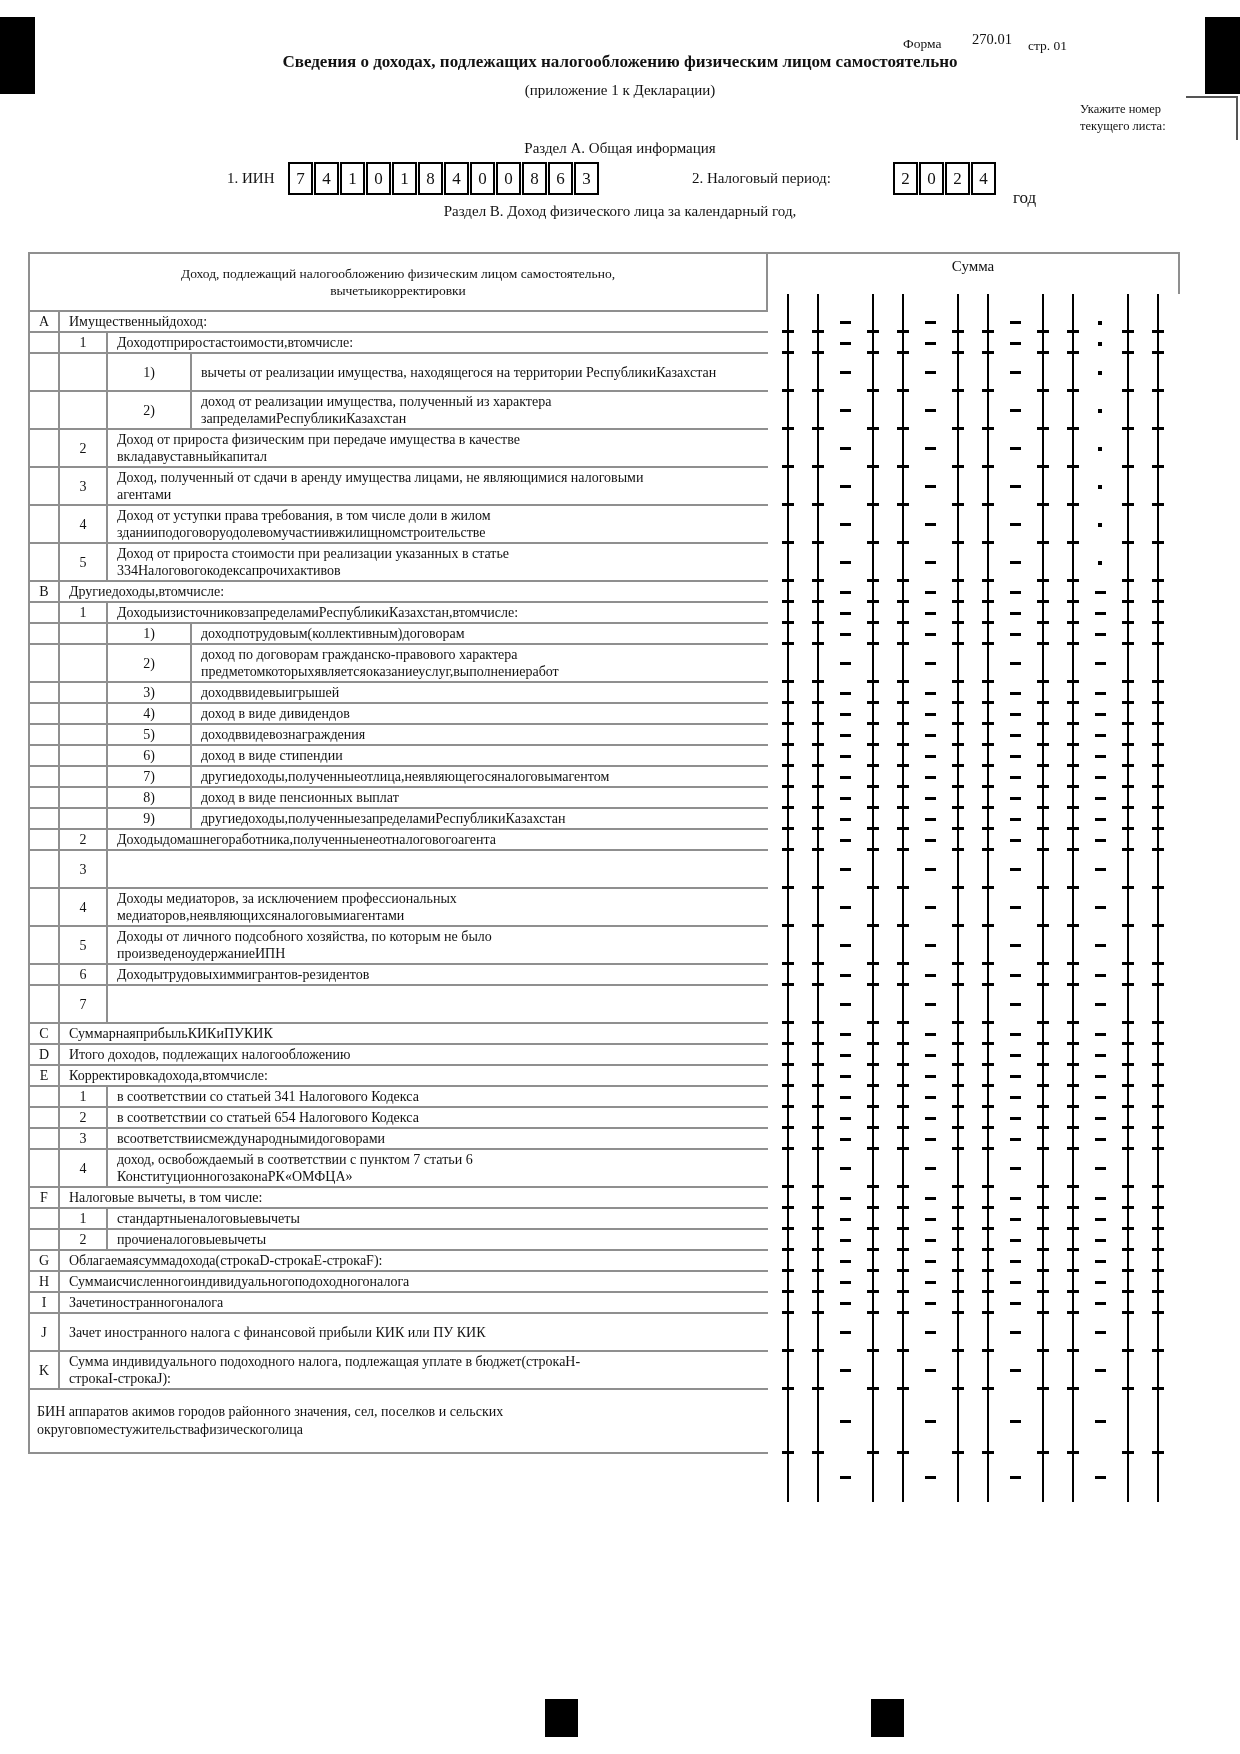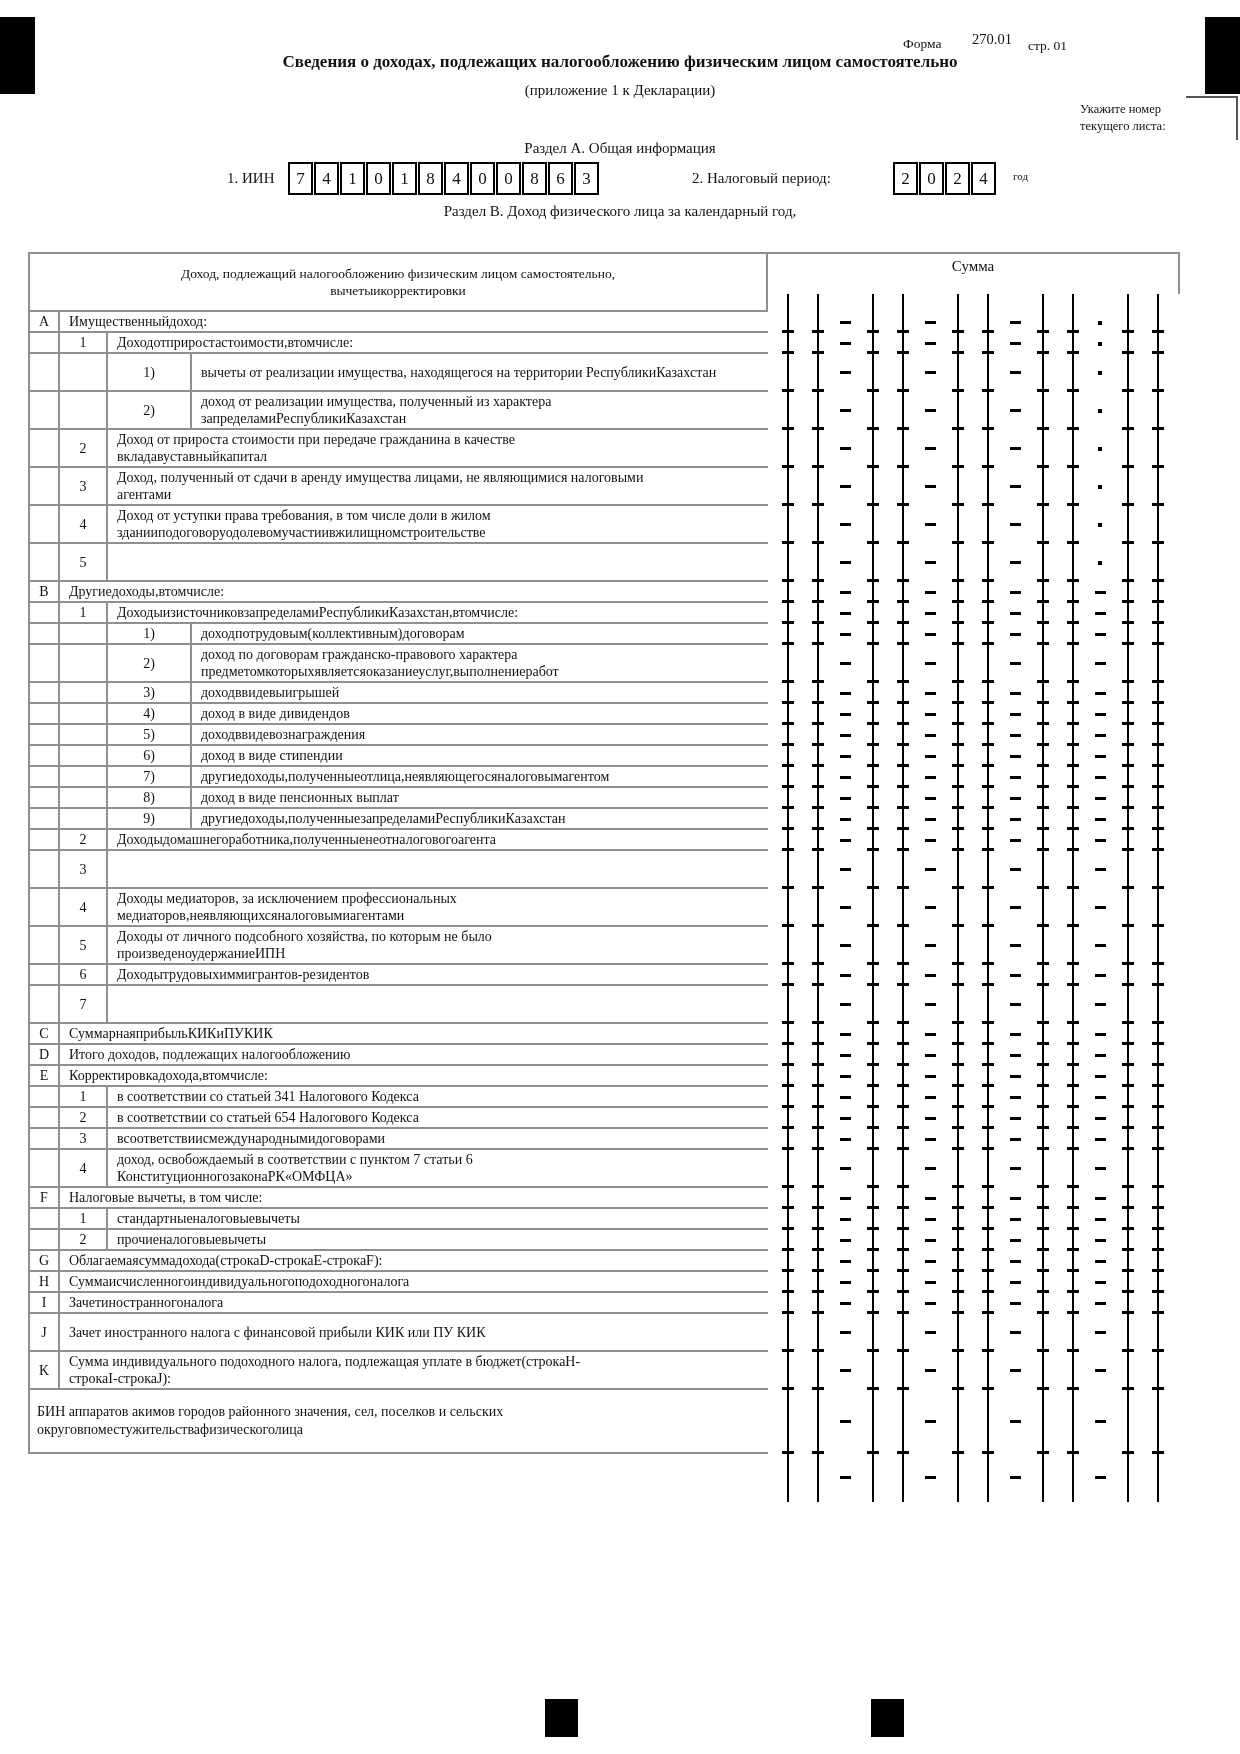--- a/index.html
+++ b/index.html
@@ -73,21 +73,21 @@
       <div class="digit-box">6</div>
       <div class="digit-box">3</div>
     </div>
   <span class="abs" style="left:692px;top:170px;font-size:15px;">2. Налоговый период:</span>
   <div id="year-boxes" class="digit-row" style="left:893px;top:162px;">
       <div class="digit-box">2</div>
       <div class="digit-box">0</div>
       <div class="digit-box">2</div>
       <div class="digit-box">4</div>
     </div>
-  <span class="abs" style="left:1013px;top:170px;font-size:11px;">год</span>
+  <span class="abs" style="left:1013px;top:188px;font-size:17px;">год</span>
 
   <div class="abs ctr" style="top:203px;font-size:15px;">Раздел В. Доход физического лица за календарный год,</div>
 
   <div class="grayline" style="left:766px;top:252px;width:414px;height:2px;"></div>
   <div class="grayline" style="left:1178px;top:252px;width:2px;height:42px;"></div>
   <div class="abs" style="left:788px;top:258px;width:370px;text-align:center;font-size:15px;">Сумма</div>
 
   <div id="label-table">
     <div id="table-header">
       <div>Доход, подлежащий налогообложению физическим лицом самостоятельно,</div>
@@ -111,35 +111,36 @@
         </div>
         <div class="trow" style="height: 38px;">
           <div class="cell c1"></div>
           <div class="cell c2"></div>
           <div class="cell c3">2)</div>
           <div class="rtext">доход от реализации имущества, полученный из характера запределамиРеспубликиКазахстан</div>
         </div>
         <div class="trow" style="height: 38px;">
           <div class="cell c1"></div>
           <div class="cell c2">2</div>
-          <div class="rtext">Доход от прироста стоимости при передаче гражданина в качестве вкладавуставныйкапитал</div>
+          <div class="rtext">Доход от прироста физическим при передаче имущества в качестве вкладавуставныйкапитал</div>
         </div>
         <div class="trow" style="height: 38px;">
           <div class="cell c1"></div>
           <div class="cell c2">3</div>
           <div class="rtext">Доход, полученный от сдачи в аренду имущества лицами, не являющимися налоговыми агентами</div>
         </div>
         <div class="trow" style="height: 38px;">
           <div class="cell c1"></div>
           <div class="cell c2">4</div>
           <div class="rtext">Доход от уступки права требования, в том числе доли в жилом зданииподоговоруодолевомучастиивжилищномстроительстве</div>
         </div>
         <div class="trow" style="height: 38px;">
           <div class="cell c1"></div>
           <div class="cell c2">5</div>
+          <div class="rtext">Доход от прироста стоимости при реализации указанных в статье 334Налоговогокодексапрочихактивов</div>
         </div>
         <div class="trow" style="height: 21px;">
           <div class="cell c1">B</div>
           <div class="rtext">Другиедоходы,втомчисле:</div>
         </div>
         <div class="trow" style="height: 21px;">
           <div class="cell c1"></div>
           <div class="cell c2">1</div>
           <div class="rtext">ДоходыизисточниковзапределамиРеспубликиКазахстан,втомчисле:</div>
         </div>

